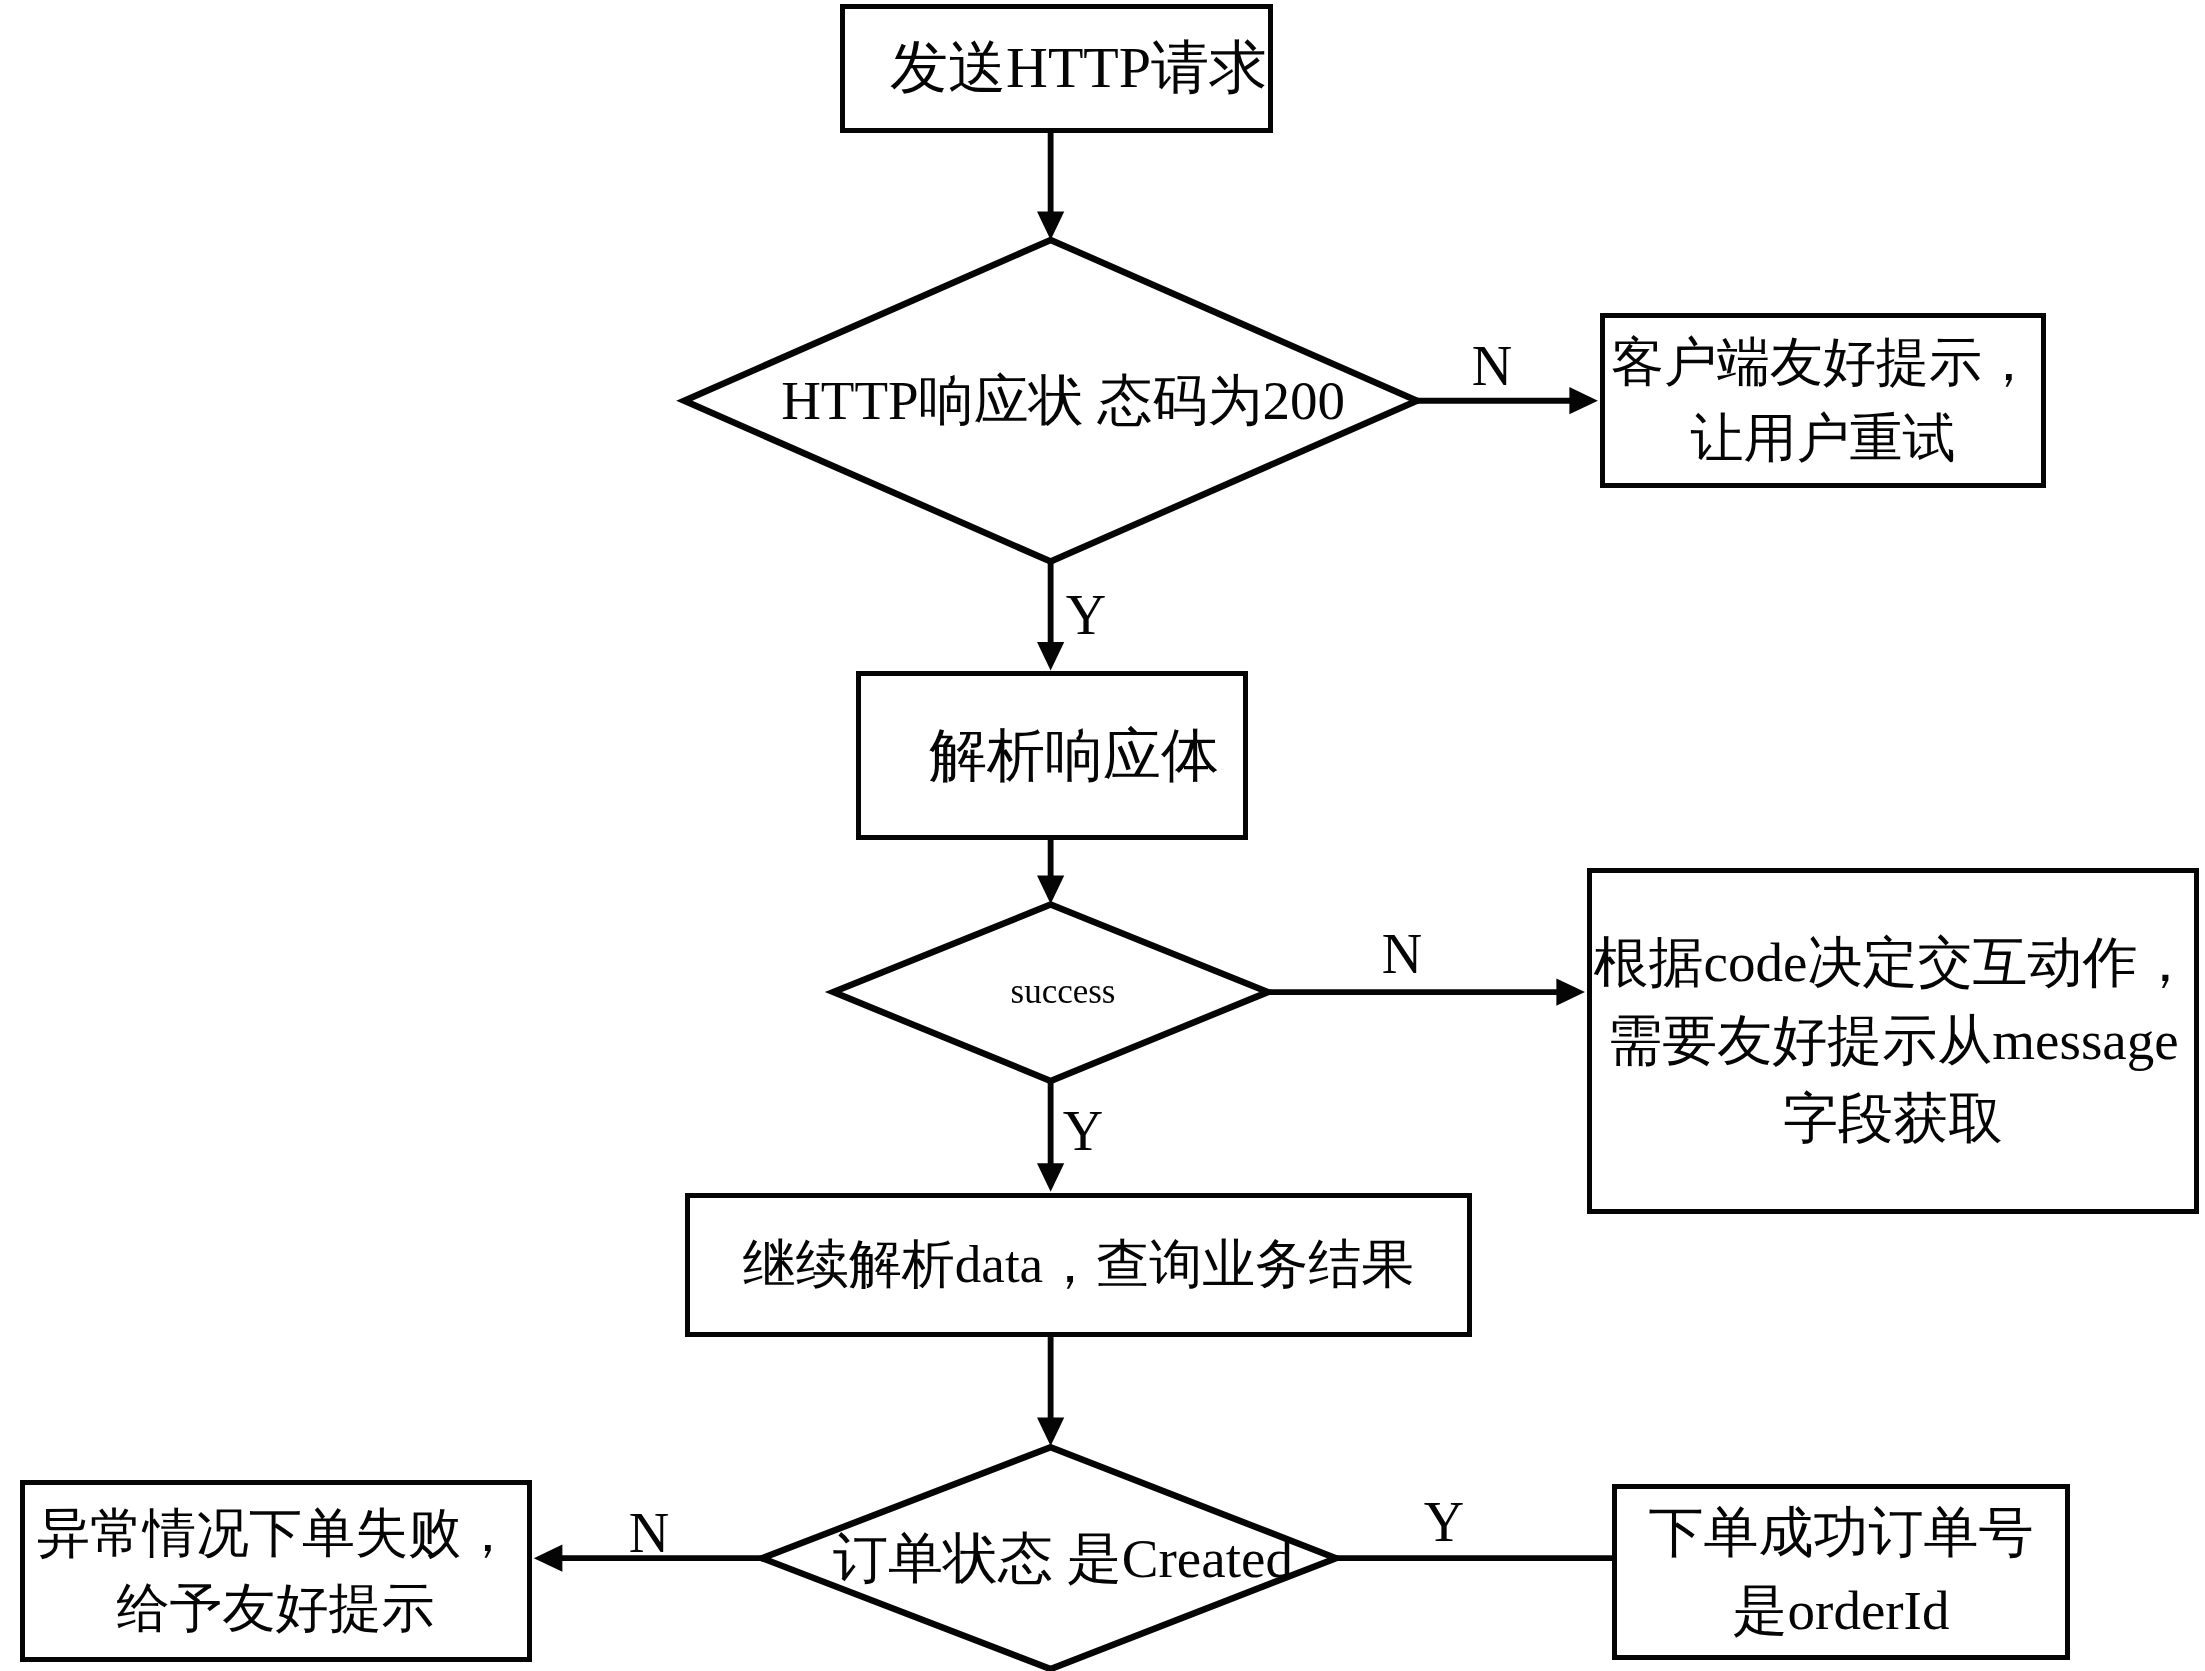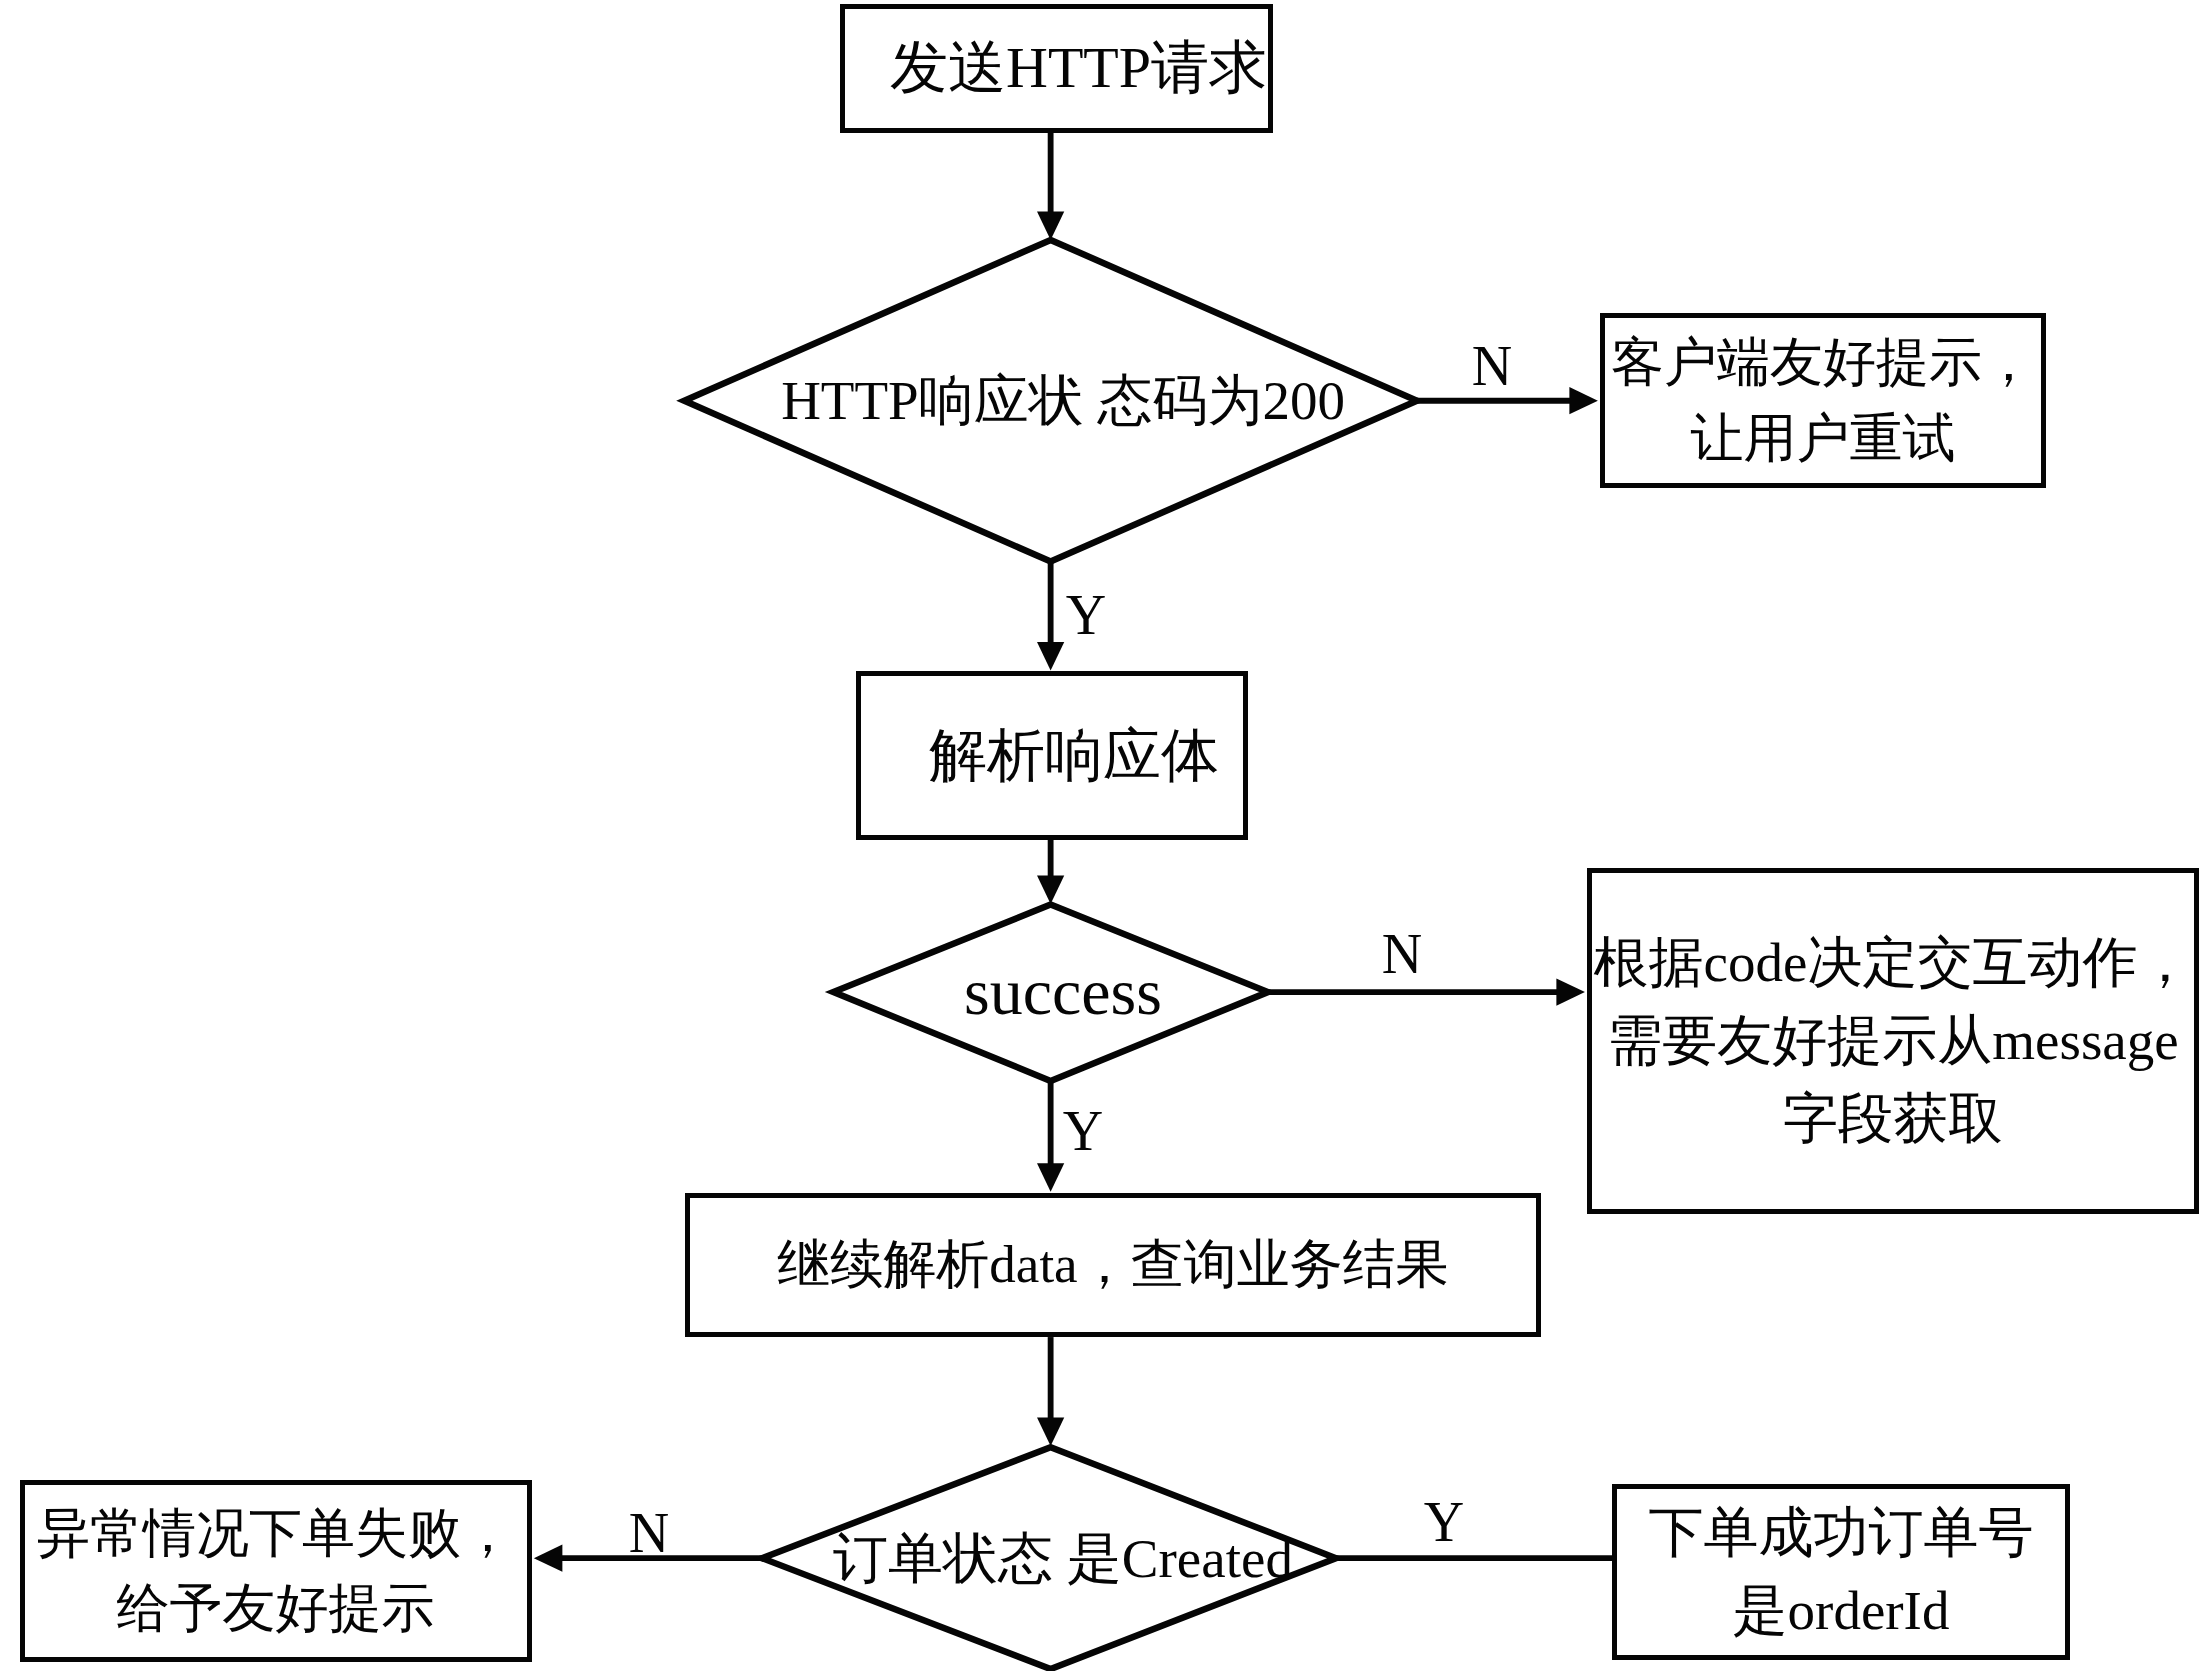--- a/index.html
+++ b/index.html
@@ -105,40 +105,40 @@
   <div class="box fs90" style="left:856px; top:671px; width:392px; height:169px;">
     <span class="line">解析响应体</span>
   </div>
 
   <div class="box fs85" style="left:1587px; top:868px; width:612px; height:346px;">
     <span class="line">根据code决定交互动作，</span>
     <span class="line">需要友好提示从message</span>
     <span class="line">字段获取</span>
   </div>
 
-  <div class="box fs82" style="left:685px; top:1193px; width:856px; height:144px;">
+  <div class="box fs82" style="left:685px; top:1193px; width:787px; height:144px;">
     <span class="line">继续解析data，查询业务结果</span>
   </div>
 
   <div class="box fs82" style="left:19.5px; top:1480px; width:512px; height:182px;">
     <span class="line">异常情况下单失败，</span>
     <span class="line">给予友好提示</span>
   </div>
 
   <div class="box fs85" style="left:1612px; top:1484px; width:458px; height:176px;">
     <span class="line">下单成功订单号</span>
     <span class="line">是orderId</span>
   </div>
 
   <div class="node-text fs85" style="left:1051px; top:401px;">
     <span class="line">HTTP响应状</span>
     <span class="line">态码为200</span>
   </div>
 
-  <div class="node-text" style="left:1051px; top:992px; font-size:66px;">
+  <div class="node-text" style="left:1051px; top:992px; font-size:35px;">
     <span class="line">success</span>
   </div>
 
   <div class="node-text fs85" style="left:1051px; top:1559px;">
     <span class="line">订单状态</span>
     <span class="line">是Created</span>
   </div>
 
   <div class="edge-label" style="left:1492px; top:366px;">N</div>
   <div class="edge-label" style="left:1086px; top:615px;">Y</div>

